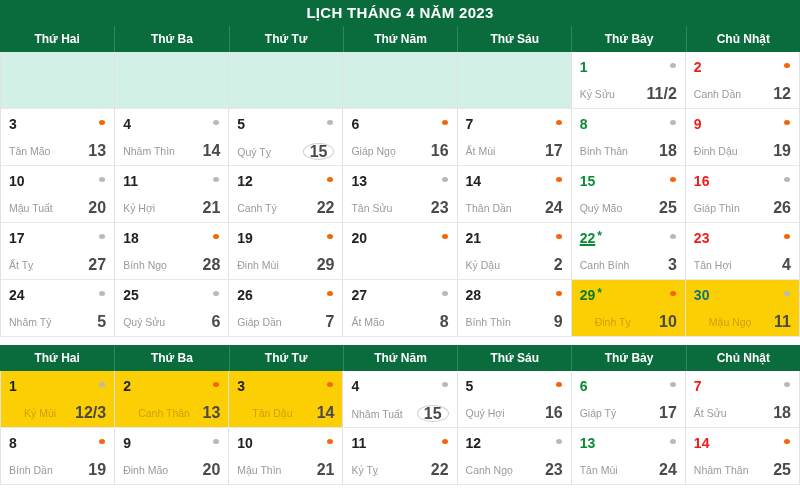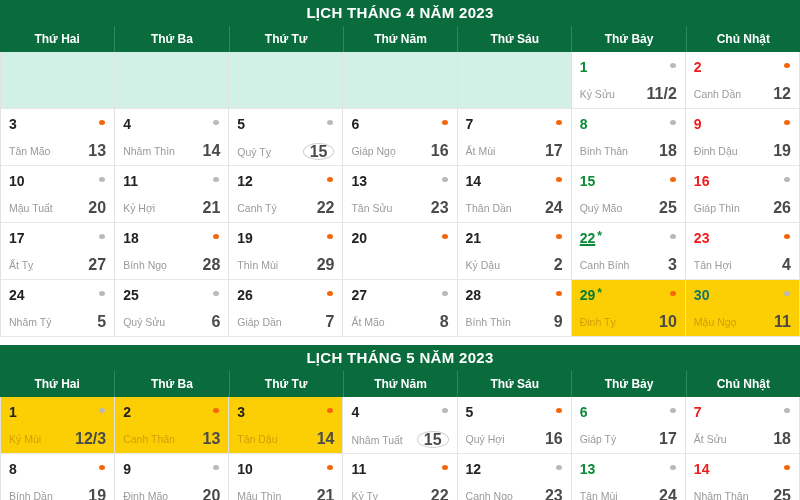--- a/index.html
+++ b/index.html
@@ -113,21 +113,21 @@
     white-space: nowrap;
   }
   .lunar-day.circled {
     border: 1px solid #cfcfcf;
     border-radius: 50%;
     padding: 2px 6px;
     background: #ffffff;
     font-weight: bold;
     line-height: 11px;
   }
-  .cell.holiday .can-chi { color: #cf9f06; }
+  .cell.holiday .can-chi { color: #cf9f06; margin-left: 15px; }
   .cell.holiday .lunar-day { color: #4a4a4a; }
   .cell.holiday .solar { color: #222222; }
   .cell.holiday .solar.sat { color: #0a7a2d; }
   .cell.holiday .solar.sun { color: #0f766e; }
 </style>
 </head>
 <body>
 
 <div class="page">
   <div id="calendars">
@@ -214,21 +214,21 @@
             </div></div>
           <div class="cell"><span class="solar ">17</span><span class="dot bad"></span><div class="lunar-row">
               <span class="can-chi">Ất Tỵ</span>
               <span class="lunar-day">27</span>
             </div></div>
           <div class="cell"><span class="solar ">18</span><span class="dot good"></span><div class="lunar-row">
               <span class="can-chi">Bính Ngọ</span>
               <span class="lunar-day">28</span>
             </div></div>
           <div class="cell"><span class="solar ">19</span><span class="dot good"></span><div class="lunar-row">
-              <span class="can-chi">Thìn Mùi</span>
+              <span class="can-chi">Đinh Mùi</span>
               <span class="lunar-day">29</span>
             </div></div>
           <div class="cell"><span class="solar ">20</span><span class="dot good"></span></div>
           <div class="cell"><span class="solar ">21</span><span class="dot good"></span><div class="lunar-row">
               <span class="can-chi">Kỷ Dậu</span>
               <span class="lunar-day">2</span>
             </div></div>
           <div class="cell"><span class="solar sat underline">22</span><span class="star">*</span><span class="dot bad"></span><div class="lunar-row">
               <span class="can-chi">Canh Bính</span>
               <span class="lunar-day">3</span>
@@ -262,21 +262,20 @@
               <span class="lunar-day">10</span>
             </div></div>
           <div class="cell holiday"><span class="solar sun">30</span><span class="dot bad"></span><div class="lunar-row">
               <span class="can-chi">Mậu Ngọ</span>
               <span class="lunar-day">11</span>
             </div></div>
         </div>
       </div>
       <div class="cal-spacer"></div>
       <div class="calendar">
-        <div class="cal-title">LỊCH THÁNG 5 NĂM 2023</div>
         <div class="weekdays">
           <div class="weekday">Thứ Hai</div>
           <div class="weekday">Thứ Ba</div>
           <div class="weekday">Thứ Tư</div>
           <div class="weekday">Thứ Năm</div>
           <div class="weekday">Thứ Sáu</div>
           <div class="weekday">Thứ Bảy</div>
           <div class="weekday">Chủ Nhật</div>
         </div>
         <div class="grid">

